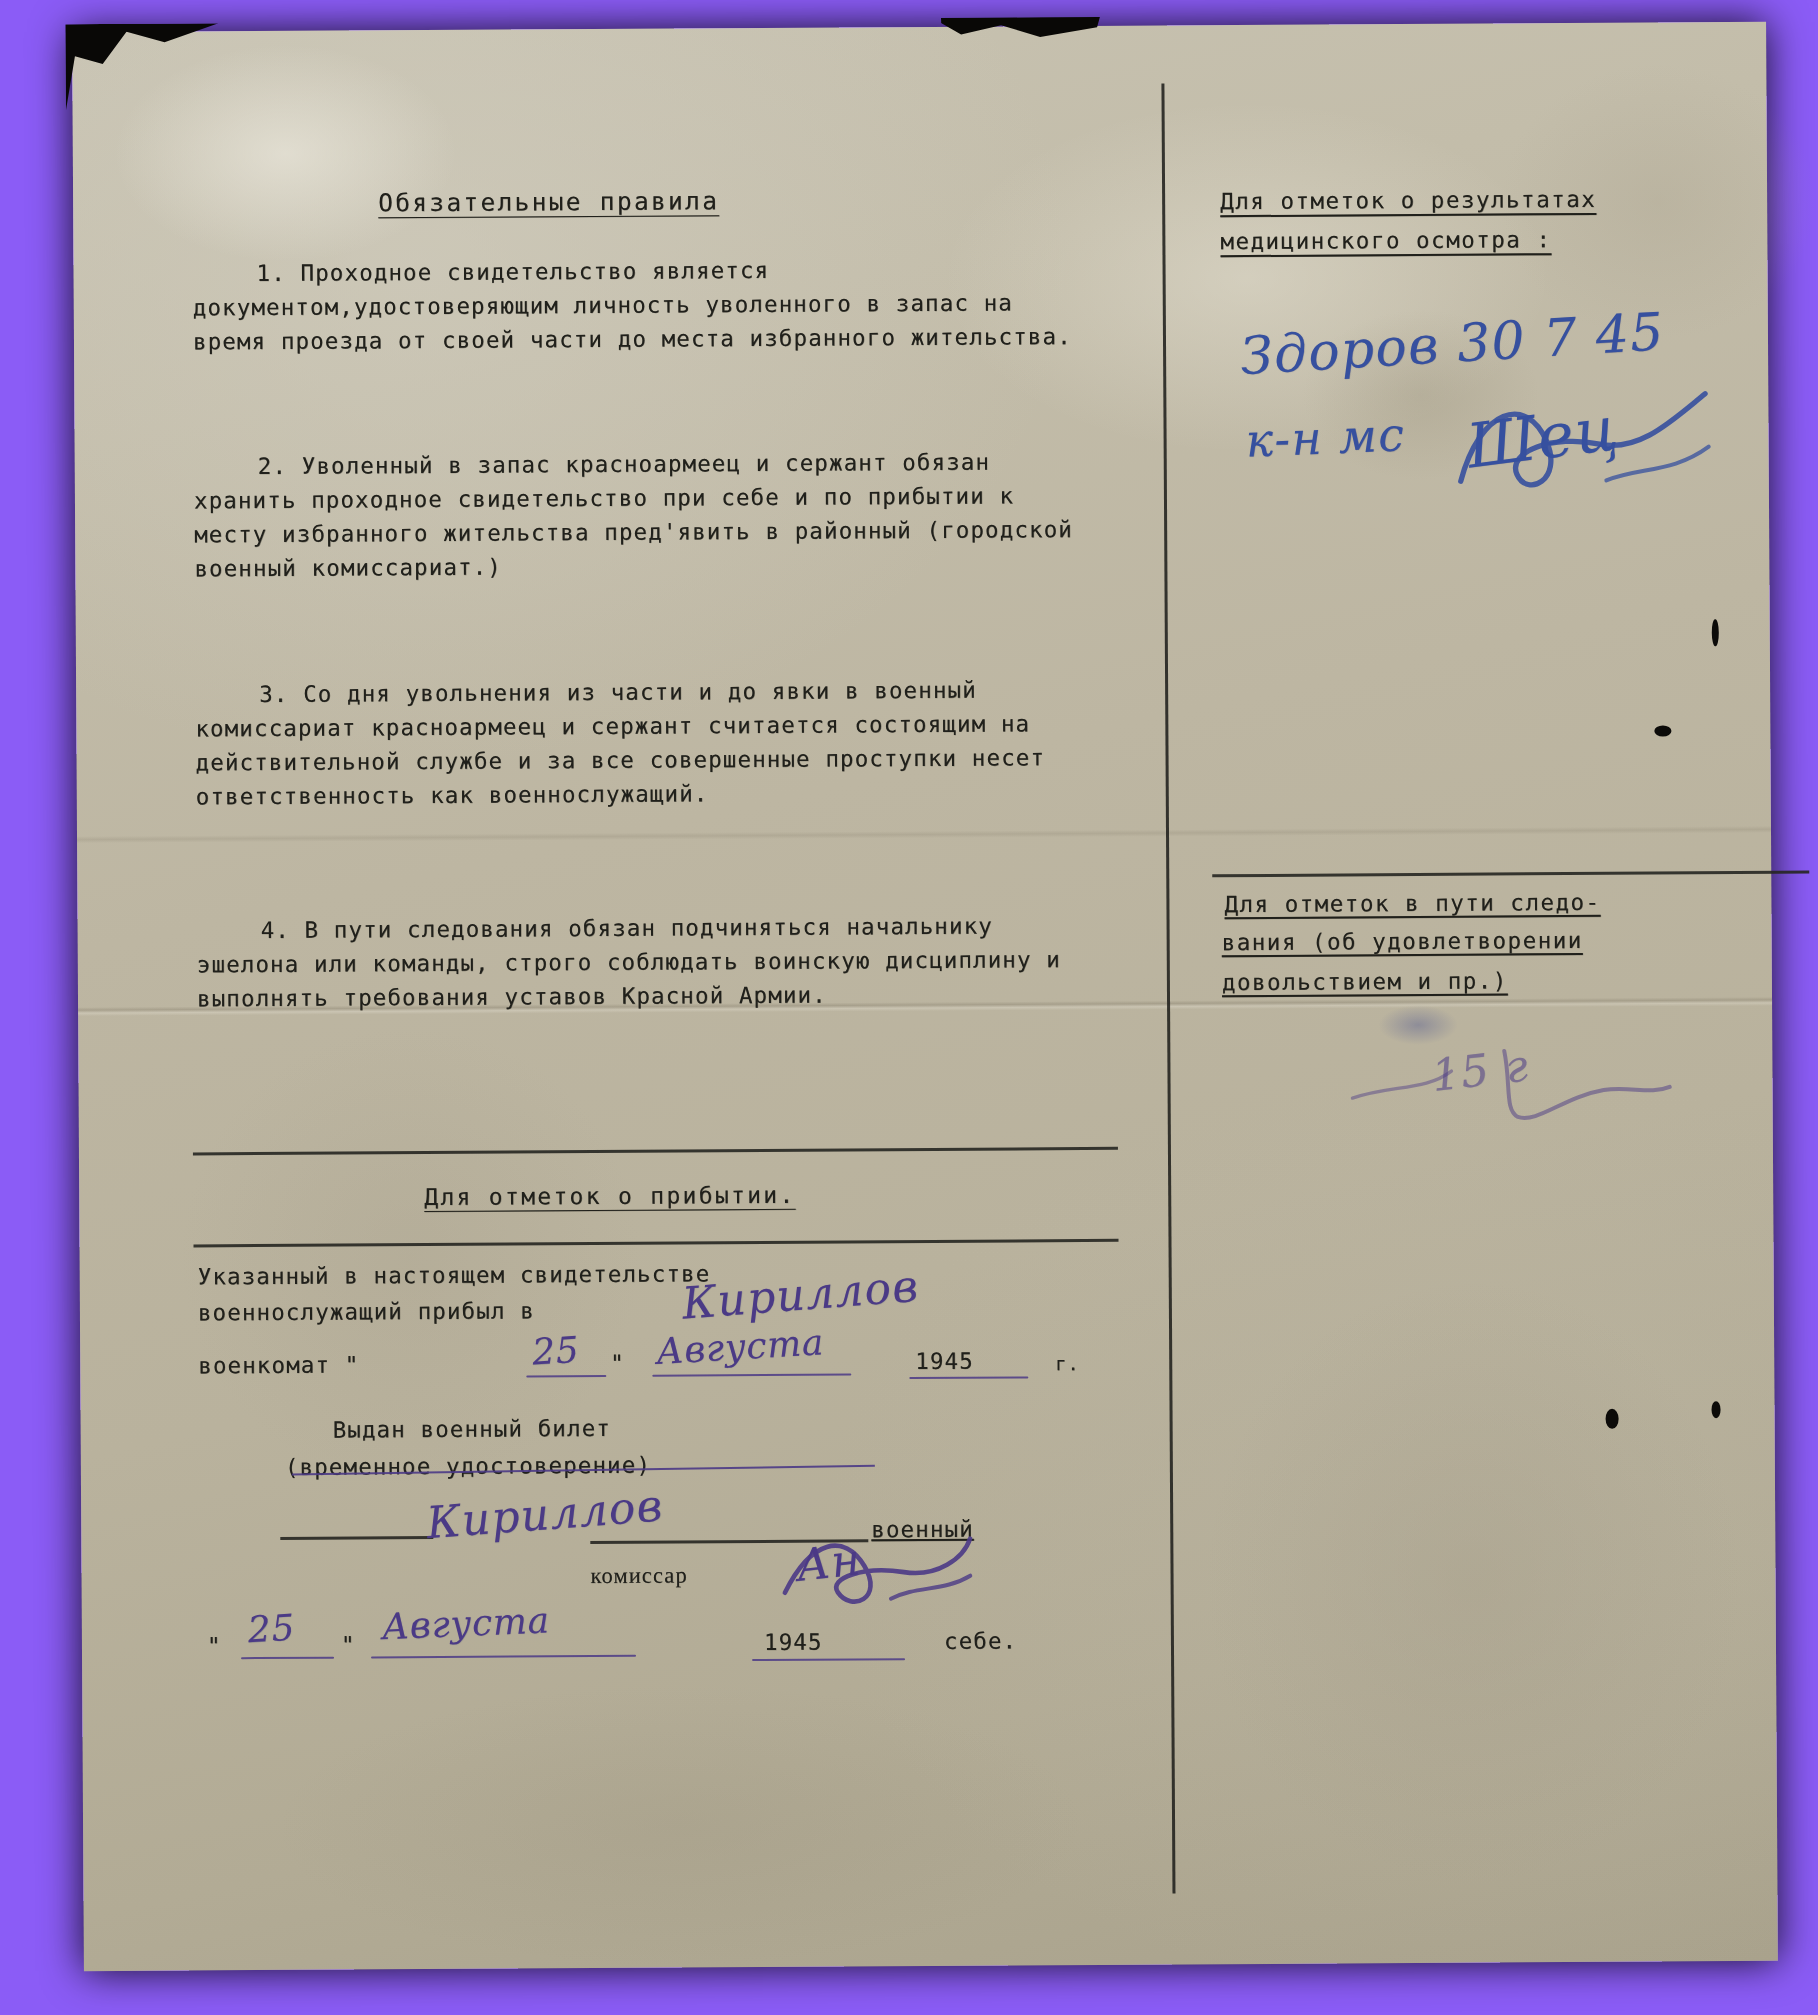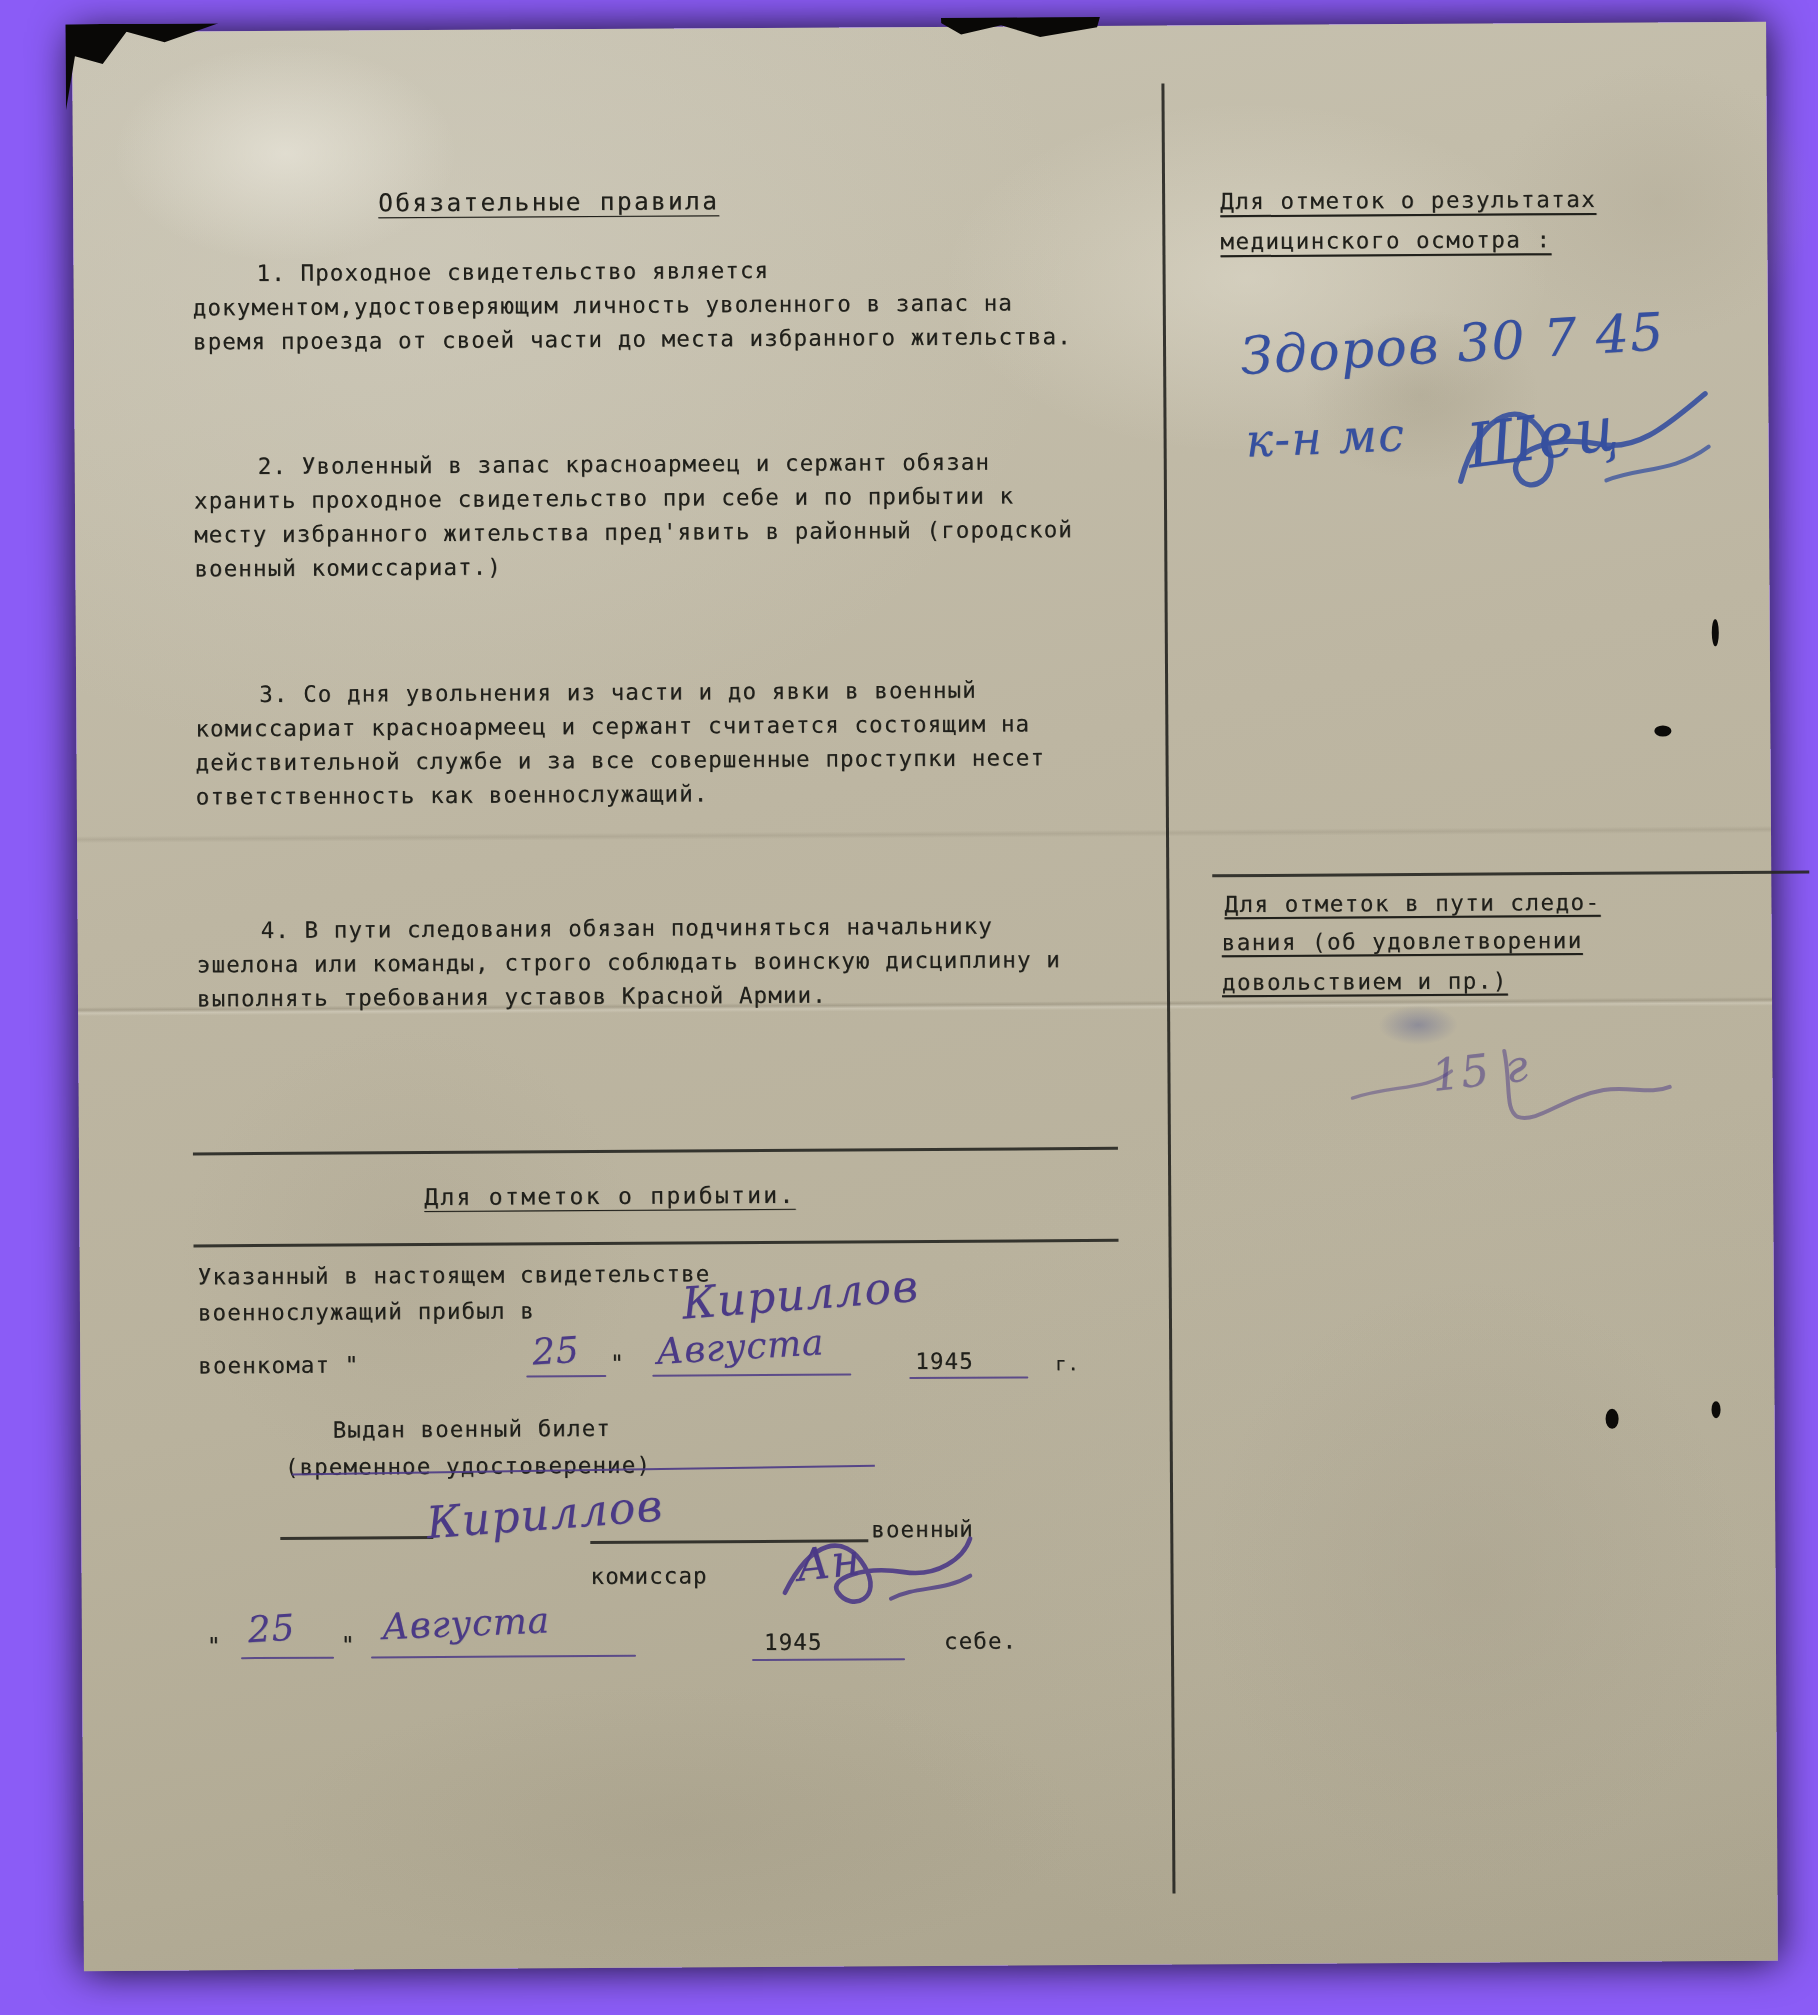--- a/index.html
+++ b/index.html
@@ -235,23 +235,23 @@
     <div class="typed t-body" style="left:252px; top:1382px;">Выдан военный билет</div>
 
     <div class="typed t-body" style="left:204px; top:1419px;">(временное удостоверение)</div>
     <div class="strike" style="left:211px; top:1440px; width:583px; transform:rotate(-0.5deg);"></div>
 
     <div class="rule" style="left:199px; top:1506px; width:153px;"></div>
     <div class="rule" style="left:509px; top:1512px; width:278px;"></div>
 
     <div class="hand violet hand-lg" style="left:345px; top:1459px; transform:rotate(-4deg);">Кириллов</div>
 
-    <div class="typed t-body" style="left:790px; top:1485px;">военный</div>
-
-    <div class="typed t-body" style="left:509px; top:1530px;">комиссар</div>
+    <div class="typed t-body" style="left:790px; top:1485px;text-decoration:underline;">военный</div>
+
+    <div class="typed t-body" style="left:509px; top:1530px;font-family:Liberation Serif, serif;">комиссар</div>
 
     <div class="hand violet hand-lg" style="left:715px; top:1509px; transform:rotate(-6deg);">Ан</div>
     <svg class="sig-swirl" style="left:690px; top:1492px;" width="212" height="106" viewBox="0 0 320 160">
       <path d="M20,110 C60,30 110,20 140,70 C170,120 120,140 100,110 C85,88 140,70 200,80 C250,88 290,60 300,30" fill="none" stroke="#4b3a86" stroke-width="7" stroke-linecap="round" opacity="0.9"></path>
       <path d="M180,120 C220,100 260,110 300,86" fill="none" stroke="#4b3a86" stroke-width="6" stroke-linecap="round" opacity="0.8"></path>
     </svg>
 
     <div class="typed t-body" style="left:125px; top:1597px;">"</div>
 
     <div class="hand violet hand-md" style="left:166px; top:1577px; transform:rotate(-3deg);">25</div>

